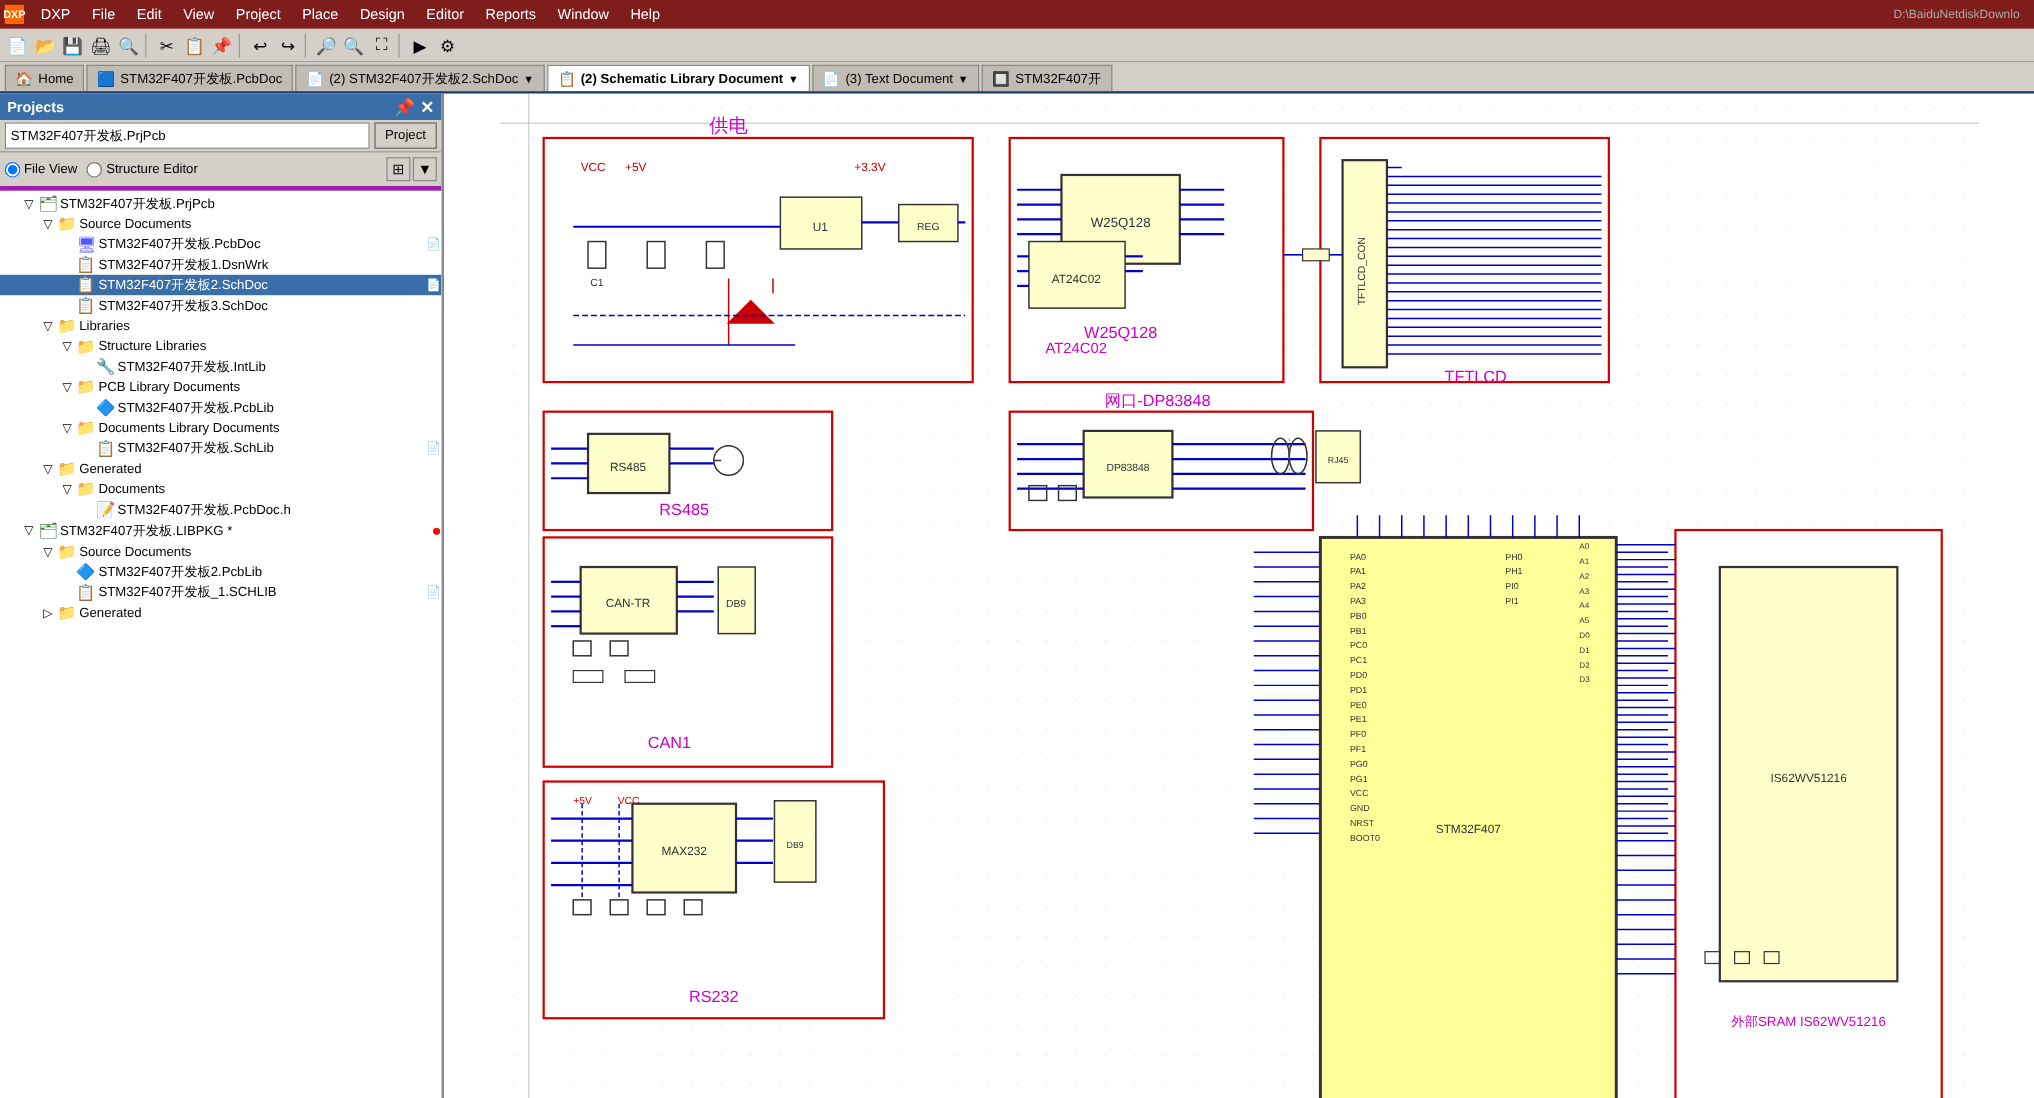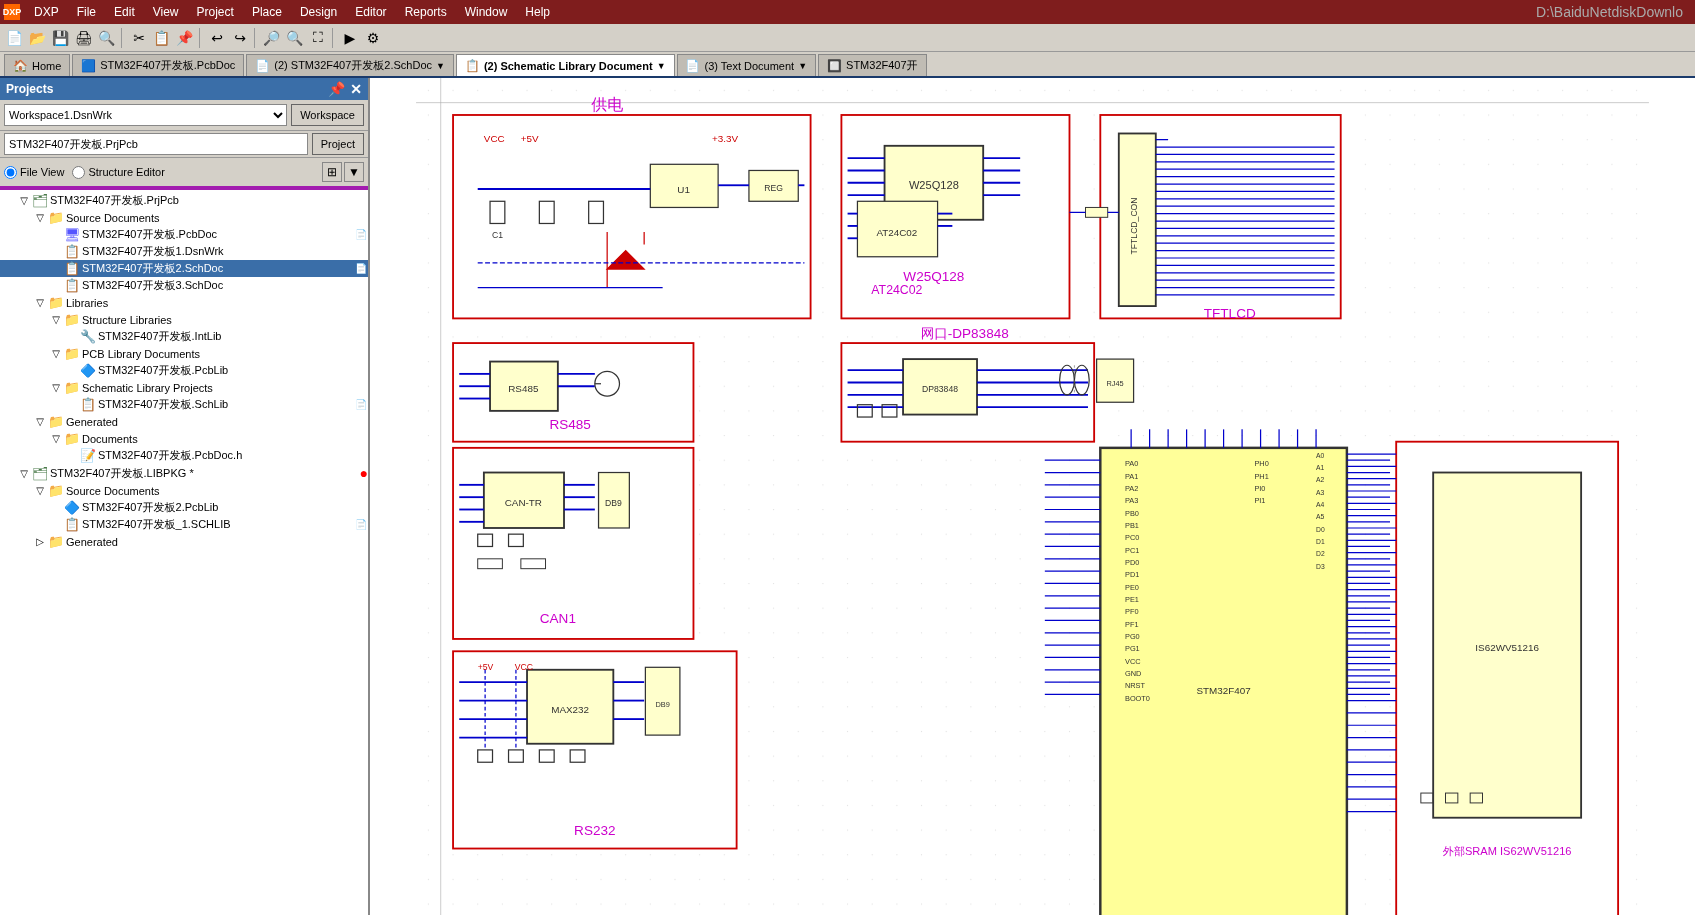--- a/index.html
+++ b/index.html
@@ -83,21 +83,21 @@
   <span class="menu-item">Edit</span>
   <span class="menu-item">View</span>
   <span class="menu-item">Project</span>
   <span class="menu-item">Place</span>
   <span class="menu-item">Design</span>
   <span class="menu-item">Editor</span>
   <span class="menu-item">Reports</span>
   <span class="menu-item">Window</span>
   <span class="menu-item">Help</span>
   <div style="flex:1"></div>
-  <span style="font-size:14px; color:#aaa; margin-right:8px;">D:\BaiduNetdiskDownlo</span>
+  <span style="font-size:10px; color:#aaa; margin-right:8px;">D:\BaiduNetdiskDownlo</span>
 </div>
 
 <div id="toolbar">
   <div class="tb-btn">📄</div>
   <div class="tb-btn">📂</div>
   <div class="tb-btn">💾</div>
   <div class="tb-btn">🖨</div>
   <div class="tb-btn">🔍</div>
   <div class="tb-sep"></div>
   <div class="tb-btn">✂</div>
@@ -150,26 +150,20 @@
 
     <div id="left-panel">
       <div id="panel-header">
         <span>Projects</span>
         <div id="panel-header-controls">
           <span>📌</span>
           <span>✕</span>
         </div>
       </div>
 
-      <div id="ws-proj-row">
-        <select id="ws-select">
-          <option>Workspace1.DsnWrk</option>
-        </select>
-        <button class="ws-btn">Workspace</button>
-      </div>
 
       <div id="proj-row">
         <input id="proj-input" type="text" value="STM32F407开发板.PrjPcb" style="">
         <button class="ws-btn">Project</button>
       </div>
 
       <div id="view-row">
         <label class="radio-label">
           <input type="radio" name="view" checked="" style="">
           <span>File View</span>
@@ -282,21 +276,21 @@
           <span class="tree-icon" style="color:#5555ff;">🔷</span>
           <span class="tree-label">STM32F407开发板.PcbLib</span>
         </div>
 
         <div class="tree-item">
           <span class="tree-indent"></span>
           <span class="tree-indent"></span>
           <span class="tree-indent"></span>
           <span class="tree-toggle">▽</span>
           <span class="tree-icon">📁</span>
-          <span class="tree-label">Schematic Library Projects</span>
+          <span class="tree-label">Documents Library Documents</span>
         </div>
         <div class="tree-item">
           <span class="tree-indent"></span>
           <span class="tree-indent"></span>
           <span class="tree-indent"></span>
           <span class="tree-indent"></span>
           <span class="tree-toggle"></span>
           <span class="tree-icon" style="color:#cc8800;">📋</span>
           <span class="tree-label">STM32F407开发板.SchLib</span>
           <span class="tree-badge">📄</span>

